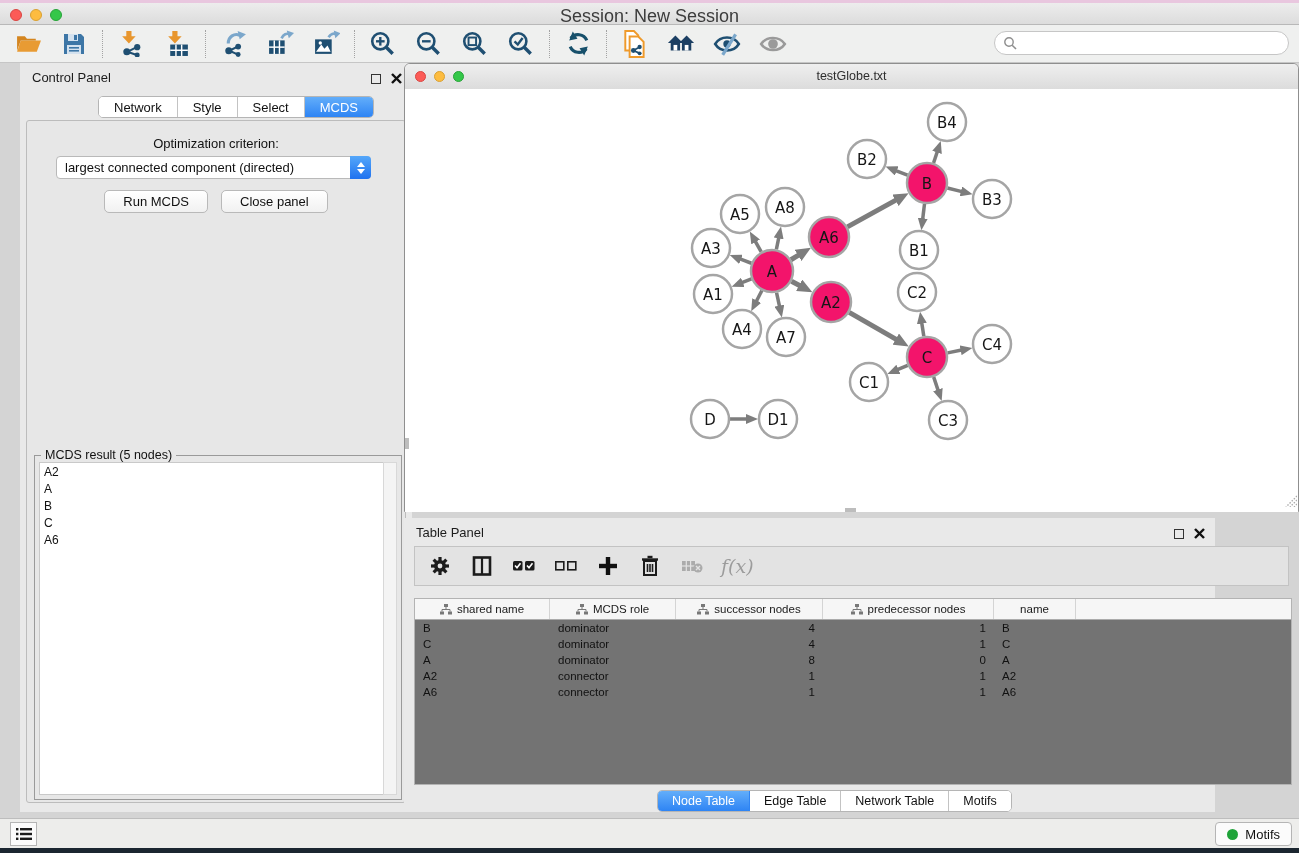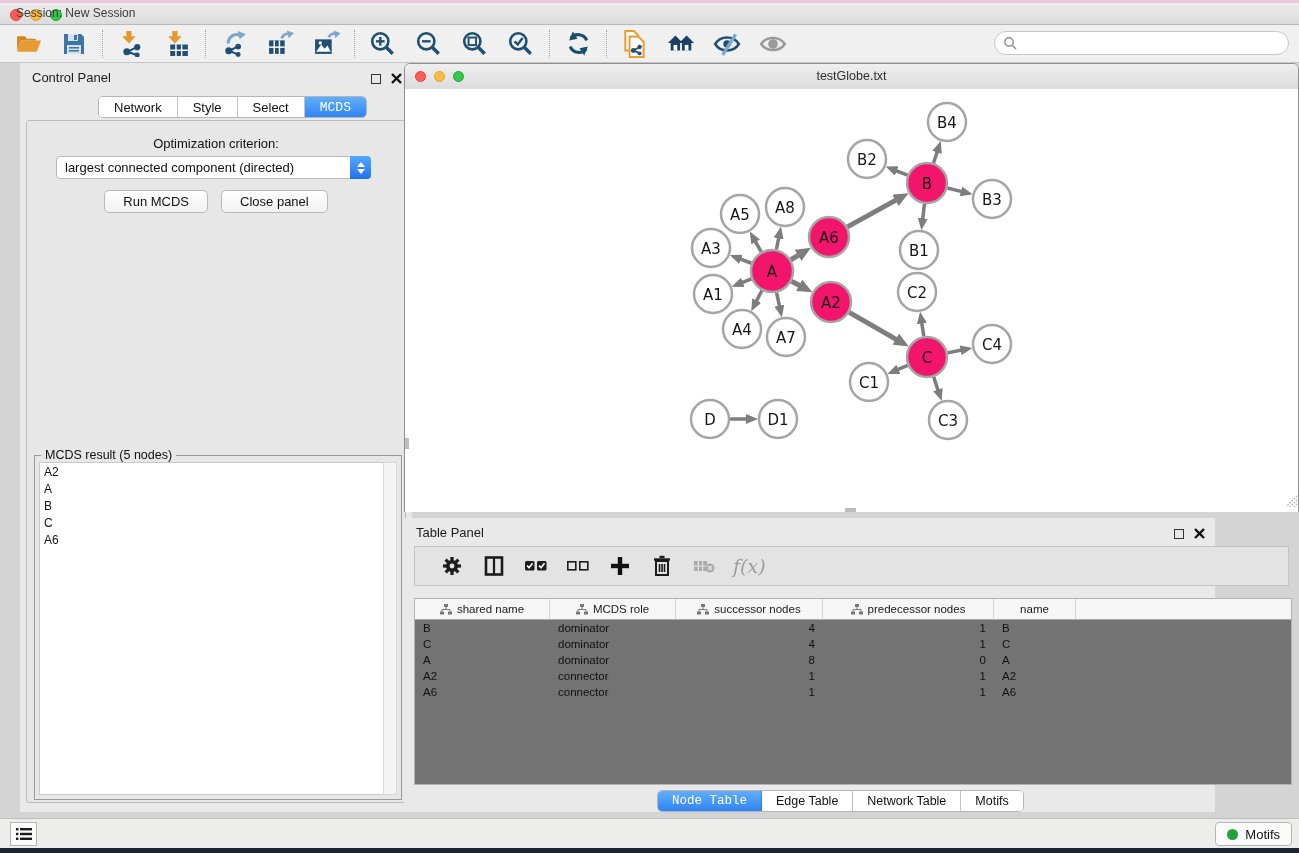--- a/index.html
+++ b/index.html
@@ -3,22 +3,22 @@
 <meta charset="utf-8">
 <style>
   * { margin:0; padding:0; box-sizing:border-box; }
   html,body { width:1299px; height:853px; overflow:hidden; }
   body { font-family:"Liberation Sans", sans-serif; background:#d4d4d4; position:relative; }
 
   
   .desktop-top { position:absolute; left:0; top:0; width:1299px; height:3px; background:#e9c7df; }
   .titlebar { position:absolute; left:0; top:3px; width:1299px; height:22px;
     background:linear-gradient(#ededed,#dcdcdc); border-bottom:1px solid #b8b8b8; }
-  .titlebar .title { position:absolute; left:16px; right:0; top:3px; 
-    font-size:12px; color:#3c3c3c; }
+  .titlebar .title { position:absolute; left:0; right:0; top:3px; text-align:center;
+    font-size:18px; color:#3c3c3c; }
   .lights { position:absolute; left:10px; top:6px; display:flex; gap:8px; }
   .light { width:12px; height:12px; border-radius:50%; }
   .light.red { background:#fc5b57; border:1px solid #d94643; }
   .light.yellow { background:#fdbc40; border:1px solid #d9a133; }
   .light.green { background:#34c749; border:1px solid #27a338; }
   .lights-sm .light { width:11px; height:11px; }
 
   
   .toolbar { position:absolute; left:0; top:25px; width:1299px; height:38px;
     background:#eff0ef; border-bottom:1px solid #c6c6c6; display:flex; align-items:center; }
@@ -39,21 +39,21 @@
   .panel-head .panel-title { position:absolute; left:12px; top:7px; font-size:13px; color:#1c1c1c; }
   .panel-head .panel-icons { position:absolute; right:10px; top:7px; display:flex; gap:10px; align-items:center; }
   .cp-content { position:absolute; left:6px; top:57px; width:380px; height:683px;
     border:1px solid #bcbcbc; border-radius:3px; background:#e7e7e7; }
   .seg-tabs { position:absolute; display:flex; background:#fff; border:1px solid #b5b5b5;
     border-radius:5px; overflow:hidden; height:22px; }
   .cp-tabs { left:78px; top:33px; }
   .seg-tab { display:flex; align-items:center; justify-content:center; padding:5px 15px;
     font-size:13px; color:#111; background:#fff; border-right:1px solid #c3c3c3; cursor:default; }
   .seg-tab:last-child { border-right:none; }
-  .seg-tab.active { background:linear-gradient(#63aefa,#2e84f4); color:#fff; border-right-color:#2e84f4;font-family:Liberation Mono, monospace; }
+  .seg-tab.active { background:linear-gradient(#63aefa,#2e84f4); color:#fff; border-right-color:#2e84f4; }
   .opt-label { position:absolute; left:0; width:100%; top:73px; text-align:center; font-size:13px; color:#111; }
   .dropdown { position:absolute; left:36px; top:93px; width:315px; height:23px; background:#fff;
     border:1px solid #b9b9b9; border-radius:4px; font-size:13px; color:#111;
     display:flex; align-items:center; padding-left:8px; }
   .dd-stepper { position:absolute; right:-1px; top:-1px; width:21px; height:23px;
     background:linear-gradient(#55a7fa,#1f72ef); border-radius:0 4px 4px 0;
     display:flex; flex-direction:column; align-items:center; justify-content:center; gap:2px; }
   .dd-stepper .tri-up { width:0; height:0; border-left:4px solid transparent; border-right:4px solid transparent; border-bottom:5px solid #fff; }
   .dd-stepper .tri-down { width:0; height:0; border-left:4px solid transparent; border-right:4px solid transparent; border-top:5px solid #fff; }
   .btn { height:23px; background:linear-gradient(#ffffff,#f1f1f1); border:1px solid #b9b9b9;
@@ -76,21 +76,21 @@
     background:linear-gradient(#efefef,#d8d8d8); border-bottom:1px solid #b0b0b0; border-radius:5px 5px 0 0; }
   .net-titlebar .title { position:absolute; left:0; right:0; top:5px; text-align:center; font-size:12.5px; color:#2e2e2e; }
   .net-canvas { position:absolute; left:0; top:25px; width:893px; height:423px; background:#fff; overflow:hidden; }
   .canvas-handle-left { position:absolute; left:0; top:349px; width:4px; height:11px; background:#bdbdbd; }
   .canvas-handle-bottom { position:absolute; left:440px; bottom:0; width:11px; height:4px; background:#bdbdbd; }
   .resize-grip { position:absolute; right:1px; bottom:1px; }
 
   
   .table-panel { position:absolute; left:404px; top:455px; width:811px; height:294px; background:#e9e9e9; }
   .tp-toolbar { position:absolute; left:10px; top:28px; width:875px; height:40px;
-    background:#e3e3e3; border:1px solid #c3c3c3; display:flex; align-items:center; gap:16px; padding:0 24px; }
+    background:#e3e3e3; border:1px solid #c3c3c3; display:flex; align-items:center; gap:16px; padding:0 12px; }
   .tp-btn { width:26px; height:26px; display:flex; align-items:center; justify-content:center; }
   .fx-label { font-size:19px; color:#9c9c9c; font-style:italic; font-family:"DejaVu Serif", serif; }
   .node-table { position:absolute; left:10px; top:80px; width:878px; height:187px;
     background:#737373; border:1px solid #b3b3b3; font-size:11.5px; color:#111; }
   .nt-header { display:flex; height:21px; background:#f6f6f6; border-bottom:1px solid #ababab; }
   .nt-hcell { display:flex; align-items:center; justify-content:center; gap:5px;
     border-right:1px solid #d4d4d4; font-size:11.5px; color:#1a1a1a; }
   .nt-row { display:flex; height:16px; align-items:center; }
   .nt-cell { padding:0 8px; white-space:nowrap; overflow:hidden; }
   .c0 { width:135px; } .c1 { width:126px; } .c2 { width:147px;text-align:right; } .c3 { width:171px; } .c4 { width:82px; }

